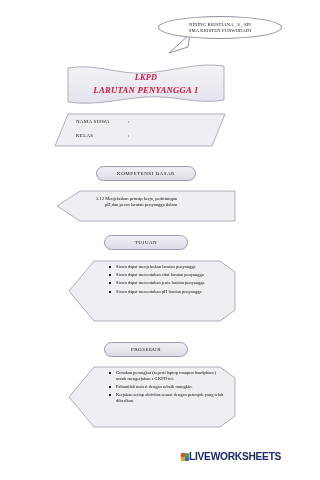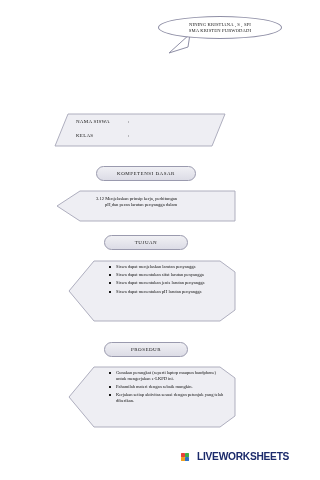--- a/index.html
+++ b/index.html
@@ -172,21 +172,21 @@
     background: #1a1a1a;
   }
 
   
   .footer {
     position: absolute;
     left: 181px;
     top: 452px;
     display: flex;
     align-items: center;
-    gap: 8px;
+    gap: 0;
   }
   .lw-grid {
     width: 8px;
     height: 8px;
     display: grid;
     grid-template-columns: 1fr 1fr;
     grid-template-rows: 1fr 1fr;
     gap: 0.6px;
   }
   .lw-grid i { display: block; border-radius: 0.5px; }
@@ -207,20 +207,35 @@
   <div class="bubble-wrap">
     <svg class="bubble-tail" viewBox="0 0 28 22">
       <path d="M24 1 L3 20 L22 14 Z" fill="#ffffff" stroke="#8f8fa6" stroke-width="1"></path>
     </svg>
     <div class="bubble">
       <span class="bubble-line">NINING KRISTIANA , S , SPI</span>
       <span class="bubble-line">SMA KRISTEN PURWODADI</span>
     </div>
   </div>
 
+  <div class="banner-wrap">
+    <svg width="160" height="45" viewBox="0 0 160 45">
+      <defs>
+        <linearGradient id="ribgrad" x1="0" y1="0" x2="0" y2="1">
+          <stop offset="0%" stop-color="#f4f4f7"></stop>
+          <stop offset="100%" stop-color="#e3e3ec"></stop>
+        </linearGradient>
+      </defs>
+      <path d="M2 6 C 30 1, 52 13, 80 11 C 108 9, 132 0, 158 4 L158 38 C 132 43, 108 33, 80 35 C 52 37, 30 44, 2 40 Z" fill="url(#ribgrad)" stroke="#a6a6b8" stroke-width="0.9"></path>
+    </svg>
+    <div class="banner-text">
+      <div class="l1">LKPD</div>
+      <div class="l2">LARUTAN PENYANGGA 1</div>
+    </div>
+  </div>
 
   <div class="ident-wrap">
     <svg width="172" height="34" viewBox="0 0 172 34">
       <path d="M14 1 L171 1 L158 33 L1 33 Z" fill="#eeeef3" stroke="#a6a6b8" stroke-width="0.9"></path>
     </svg>
     <div class="ident-fields">
       <div class="ident-row">
         <span class="ident-label">NAMA SISWA</span>
         <span class="ident-colon">:</span>
         <span class="ident-value"></span>

